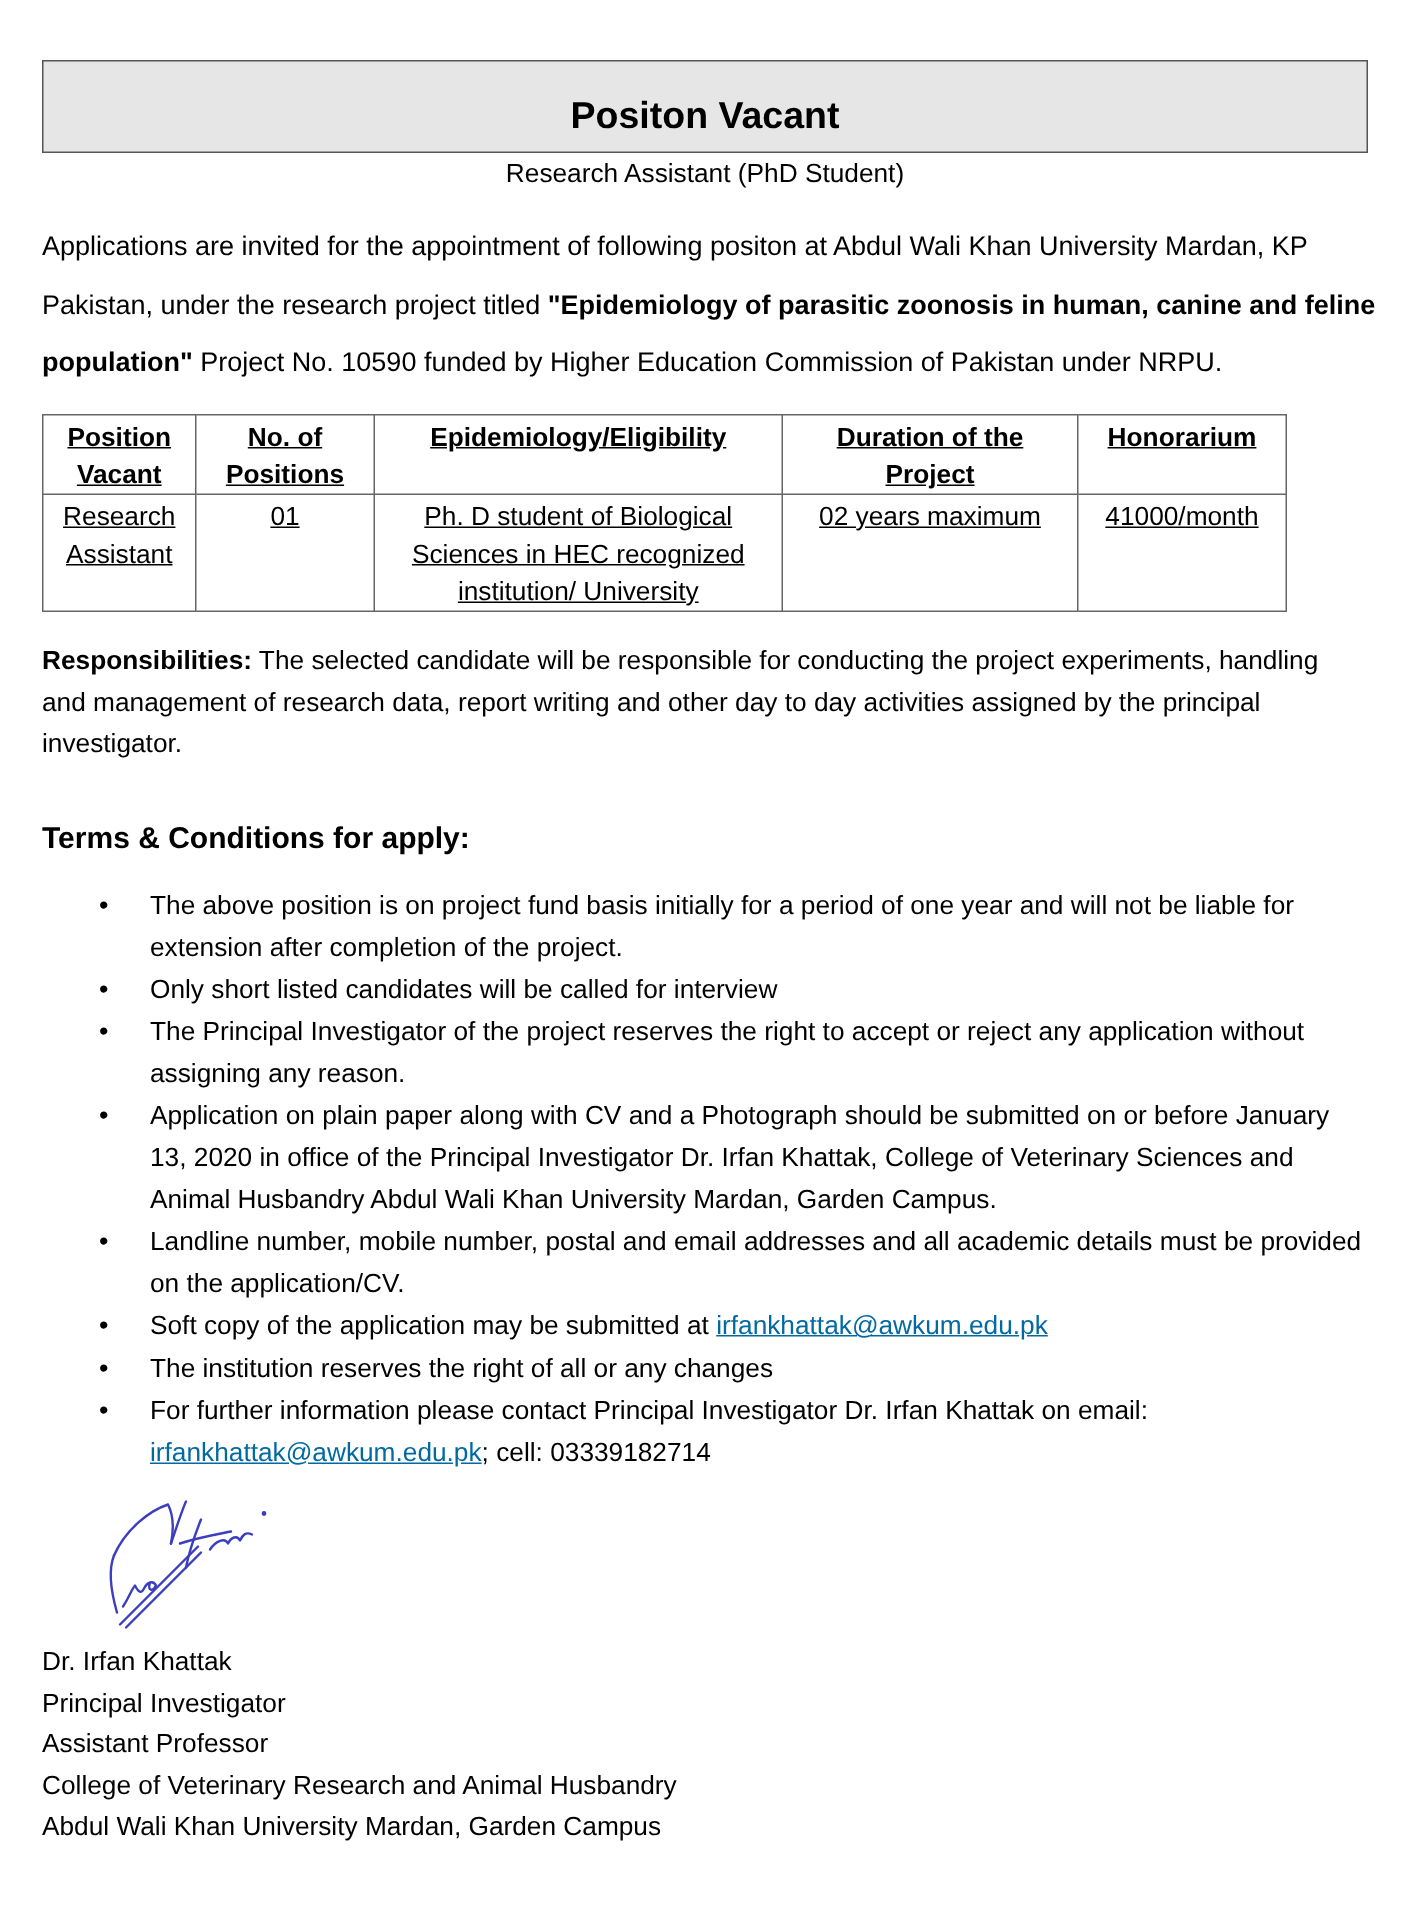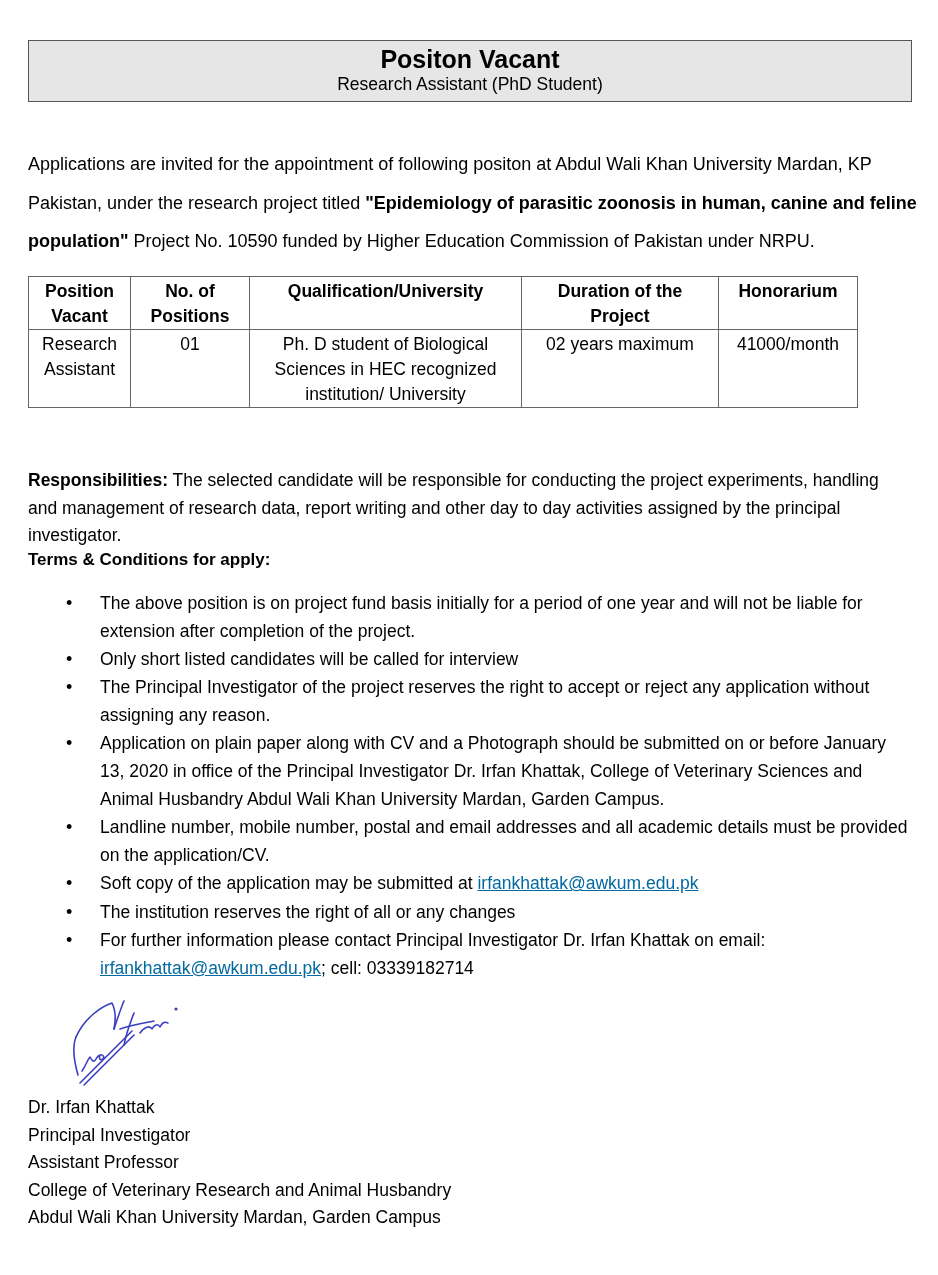--- a/index.html
+++ b/index.html
@@ -6,48 +6,48 @@
     body {
       width: 938px; height: 1275px; position: relative; overflow: hidden;
       font-family: "Liberation Sans", "DejaVu Sans", sans-serif;
       color: #000;
     }
     .header-box {
       position: absolute; left: 28px; top: 40px; width: 884px; height: 62px;
       background: #e6e6e6; border: 1px solid #555; box-sizing: border-box;
       text-align: center;
     }
-    .header-title { font-size: 25px; font-weight: bold; margin-top: 4px; line-height: 28px; }
-    .header-sub { font-size: 17.5px; line-height: 22px; margin-top: 0; }
+    .header-title { font-size: 25px; font-weight: bold; margin-top: 22px; line-height: 28px; }
+    .header-sub { font-size: 17.5px; line-height: 22px; margin-top: 13px; }
 
     .intro {
       position: absolute; left: 28px; top: 145px; width: 890px;
       font-size: 18px; line-height: 38.5px;
     }
     .intro b { font-weight: bold; }
 
     table.vacancy {
       position: absolute; left: 28px; top: 276px; border-collapse: collapse;
-      font-size: 17.5px; line-height: 25px;
+      font-size: 17.5px; line-height: 25px; text-decoration: underline;
     }
     table.vacancy th, table.vacancy td {
       border: 1px solid #666; text-align: center; vertical-align: top;
       padding: 2px 6px 0 6px; box-sizing: border-box;
     }
     table.vacancy th { font-weight: bold; height: 52px; }
     table.vacancy td { height: 77px; font-weight: normal; }
     .c1 { width: 102px; } .c2 { width: 119px; margin-left: 36px; } .c3 { width: 272px; }
     .c4 { width: 197px; } .c5 { width: 139px; }
 
     .resp {
-      position: absolute; left: 28px; top: 467px; width: 880px;
+      position: absolute; left: 28px; top: 427px; width: 880px;
       font-size: 17.5px; line-height: 27.5px;
     }
     .terms-heading {
-      position: absolute; left: 28px; top: 546px; font-size: 17px; font-weight: bold; line-height: 27px; text-align: center;
+      position: absolute; left: 28px; top: 546px; font-size: 20px; font-weight: bold; line-height: 27px; text-align: center;
     }
     ul.terms {
       position: absolute; left: 28px; top: 590px; width: 880px;
       margin: 0; padding: 0; list-style: none; font-size: 17.5px; line-height: 27.8px;
     }
     ul.terms li { position: relative; padding-left: 72px; margin: 0 0 0.5px 0; }
     ul.terms li .bullet {
       position: absolute; left: 38px; top: 0; font-size: 18px;
     }
     a.email { color: #0369a1; text-decoration: underline; }
@@ -69,21 +69,21 @@
 
 <p class="intro" style="margin:0;">
   <span>Applications are invited for the appointment of following positon at Abdul Wali Khan University Mardan, KP Pakistan, under the research project titled </span><b>"Epidemiology of parasitic zoonosis in human, canine and feline population"</b><span> Project No. 10590 funded by Higher Education Commission of Pakistan under NRPU.</span>
 </p>
 
 <table class="vacancy">
   <thead>
     <tr>
       <th class="c1">Position Vacant</th>
       <th class="c2">No. of Positions</th>
-      <th class="c3">Qualification/University</th>
+      <th class="c3">Epidemiology/Eligibility</th>
       <th class="c4">Duration of the Project</th>
       <th class="c5">Honorarium</th>
     </tr>
   </thead>
   <tbody>
     <tr>
       <td>Research Assistant</td>
       <td>01</td>
       <td>Ph. D student of Biological Sciences in HEC recognized institution/ University</td>
       <td>02 years maximum</td>

